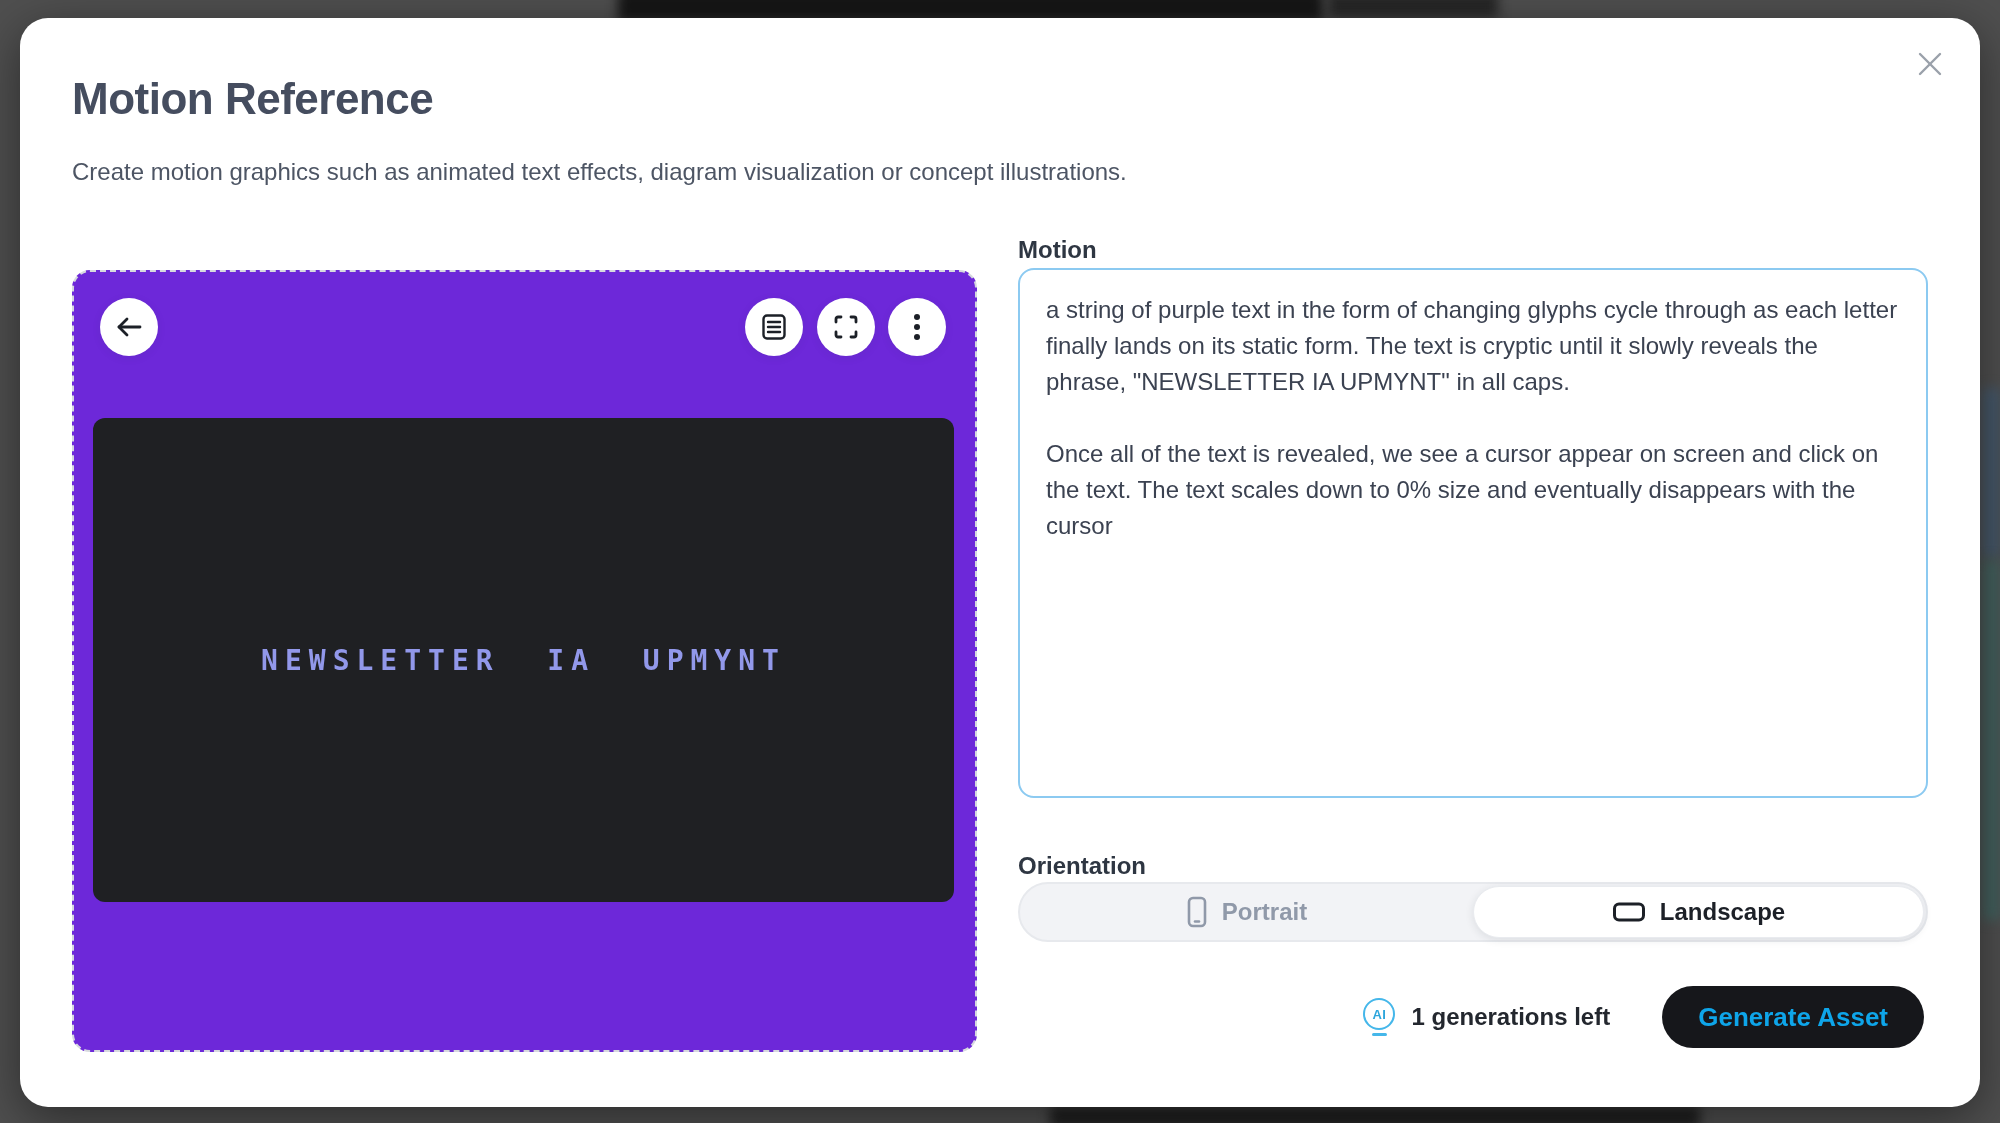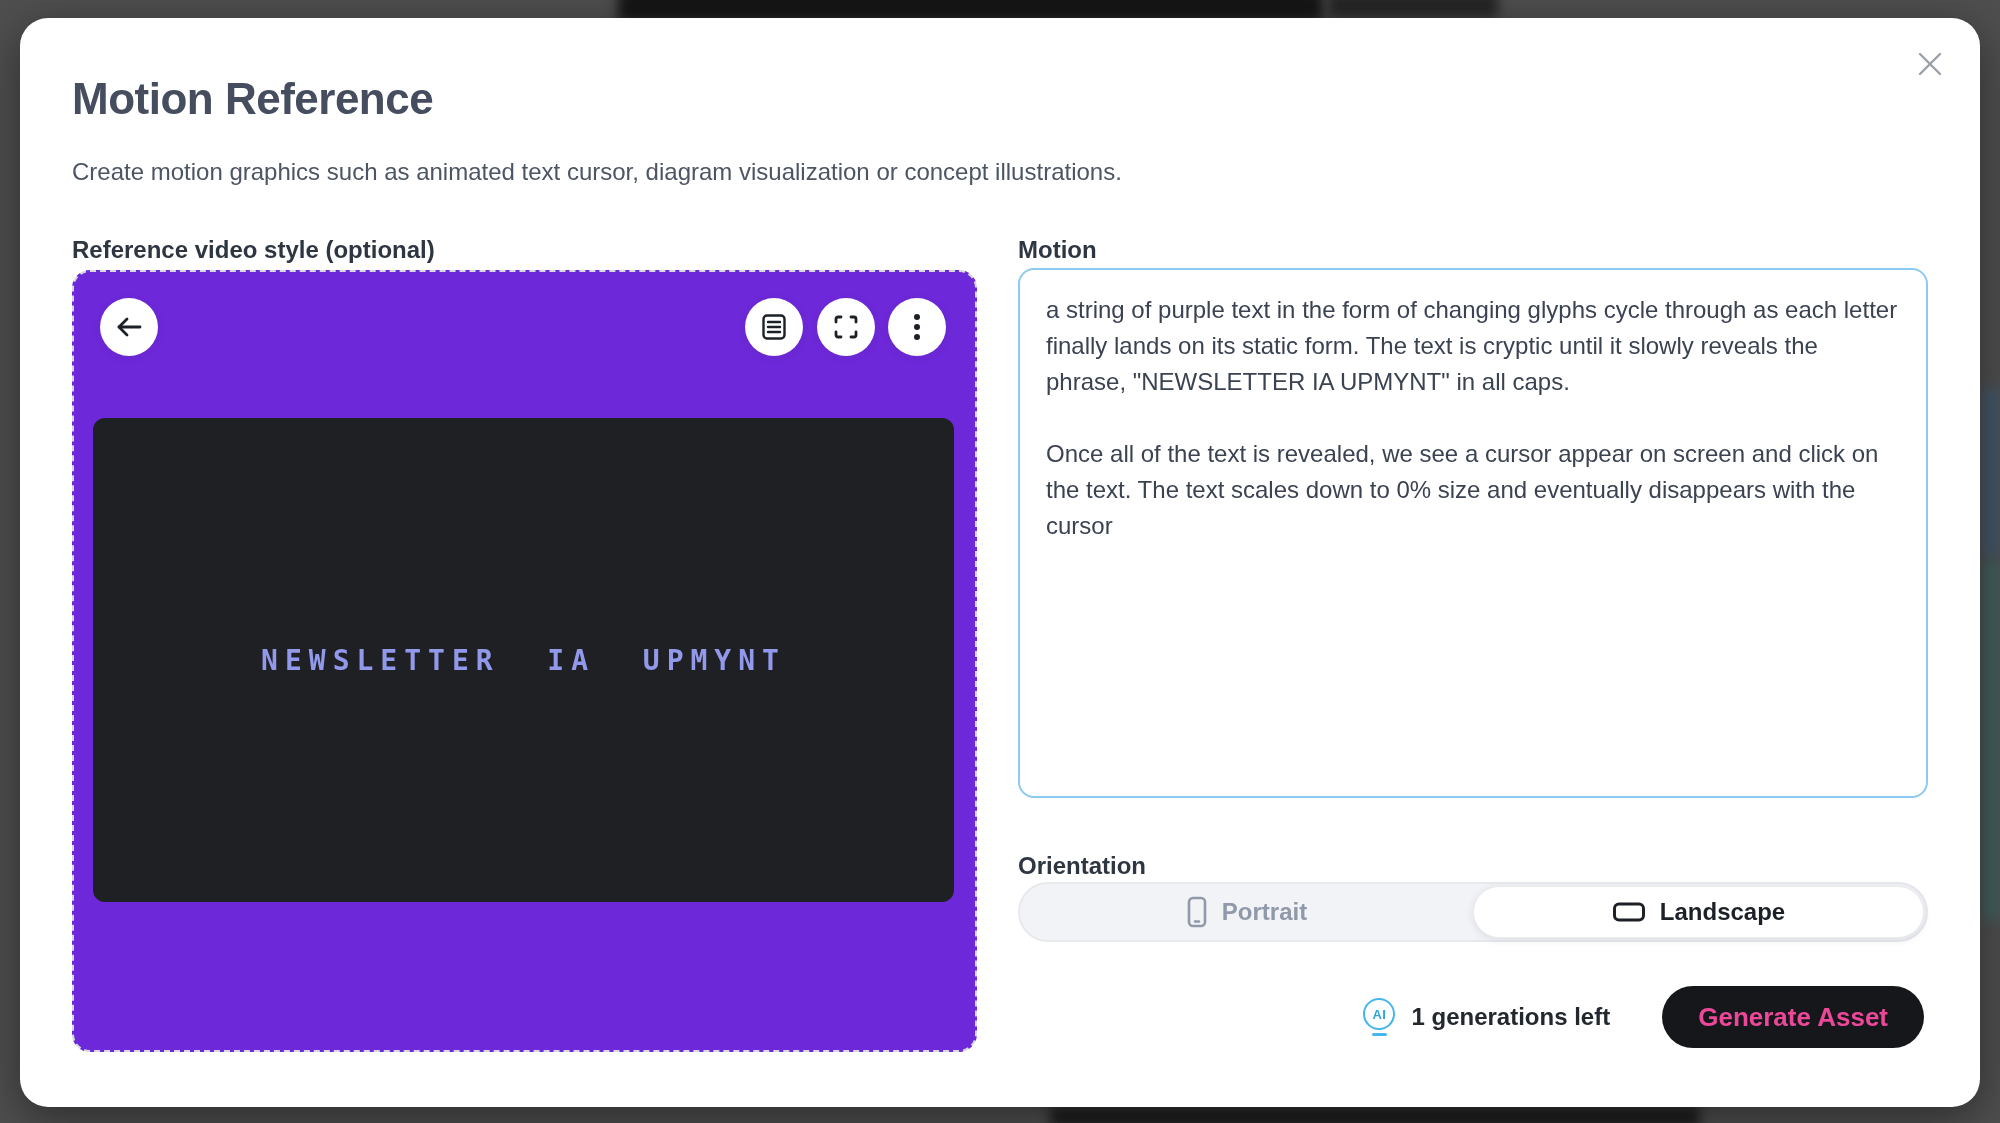--- a/index.html
+++ b/index.html
@@ -101,21 +101,21 @@
   .ai-circle {
     width: 32px; height: 32px; border-radius: 50%;
     border: 2.5px solid #45b7ea; color: #2ea6dc;
     display: flex; align-items: center; justify-content: center;
     font-size: 13px; font-weight: 800; letter-spacing: 0.5px;
   }
   .ai-base { width: 15px; height: 3px; background: #45b7ea; border-radius: 2px; margin-top: 3px; }
   .gen-left { font-size: 24px; font-weight: 700; color: #23272e; margin-right: 52px; }
   .generate-btn {
     height: 62px; padding: 0 36px; border: none; border-radius: 31px;
-    background: #16171b; color: #ec4899; font-size: 26px; font-weight: 700;
+    background: #16171b; color: #0ea5e9; font-size: 26px; font-weight: 700;
     font-family: "Liberation Sans", "DejaVu Sans", sans-serif;
     cursor: pointer; display: flex; align-items: center;
   }
   svg { display: block; }
 </style>
 </head>
 <body>
 
 <div class="bg-blob blob-top1"></div>
 <div class="bg-blob blob-top2"></div>
@@ -128,23 +128,22 @@
   <button class="close-btn" aria-label="Close">
     <span>
       <svg width="30" height="30" viewBox="0 0 30 30" fill="none" stroke="#9aa1aa" stroke-width="2.4" stroke-linecap="round">
         <line x1="5" y1="5" x2="25" y2="25"></line>
           <line x1="25" y1="5" x2="5" y2="25"></line>
       </svg>
     </span>
   </button>
 
   <h1 class="title">Motion Reference</h1>
-  <p class="subtitle">Create motion graphics such as animated text cursor, diagram visualization or concept illustrations.</p>
-
-  <div class="section-label lbl-reference">Reference video style (optional)</div>
+  <p class="subtitle">Create motion graphics such as animated text effects, diagram visualization or concept illustrations.</p>
+
 
   <div class="ref-box">
     <button class="circle-btn btn-back" aria-label="Back">
       <span>
         <svg width="32" height="32" viewBox="0 0 32 32" fill="none" stroke="#1c2027" stroke-width="2.8" stroke-linecap="round" stroke-linejoin="round">
           <line x1="27" y1="16" x2="6" y2="16"></line>
             <polyline points="14,8 6,16 14,24"></polyline>
         </svg>
       </span>
     </button>

